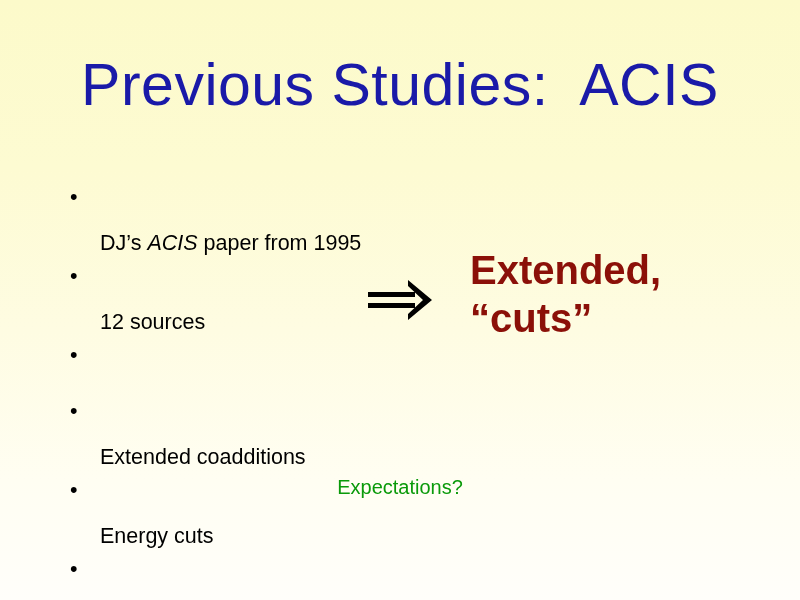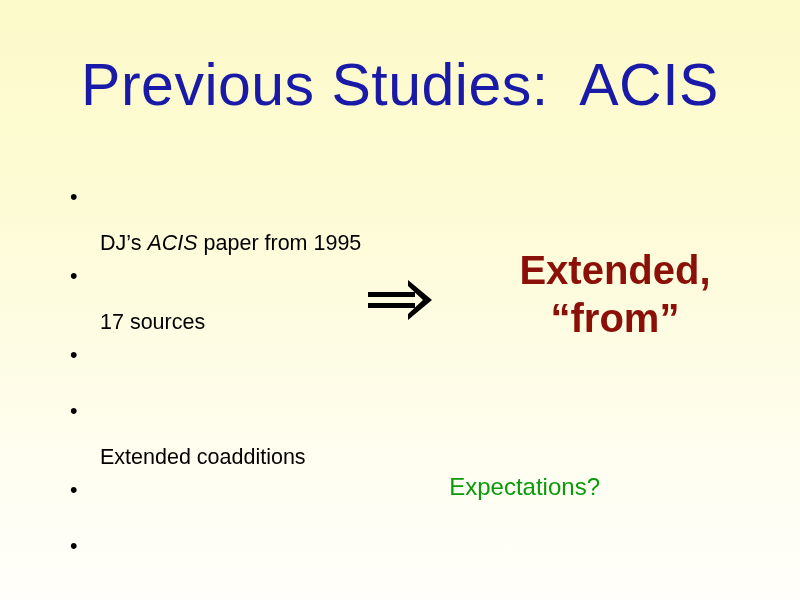--- a/index.html
+++ b/index.html
@@ -84,39 +84,38 @@
     height: 56px;
   }
   #arrow svg { display: block; }
 
   
   #conclusion {
     position: absolute;
     left: 470px;
     top: 246px;
     width: 290px;
-    text-align: center;
     color: #8B1008;
     font-family: "Liberation Sans", sans-serif;
     font-weight: bold;
     font-size: 40px;
     line-height: 48px;
   }
   #conclusion .line { display: block; white-space: pre; }
 
   
   #question {
     position: absolute;
     left: 200px;
     top: 471px;
     width: 400px;
-    text-align: right;
+    text-align: center;
     color: #0A9A0A;
     font-family: "Liberation Sans", sans-serif;
-    font-size: 24px;
+    font-size: 20px;
     font-weight: normal;
     line-height: 32px;
     white-space: pre;
   }
 </style>
 </head>
 <body>
 
 <div id="slide">
 
@@ -124,34 +123,35 @@
 
   <ul id="bullet-list">
 
     <li>
       <span class="bullet-dot">•</span>
       <span class="bullet-text"><span>DJ’s </span><em>ACIS</em><span> paper from 1995</span></span>
     </li>
 
     <li>
       <span class="bullet-dot">•</span>
-      <span class="bullet-text"> 17 sources</span>
+      <span class="bullet-text"> 12 sources</span>
     </li>
 
     <li>
       <span class="bullet-dot">•</span>
     </li>
 
     <li>
       <span class="bullet-dot">•</span>
       <span class="bullet-text">Extended coadditions</span>
     </li>
 
     <li>
       <span class="bullet-dot">•</span>
+      <span class="bullet-text">Energy cuts</span>
     </li>
 
     <li>
       <span class="bullet-dot">•</span>
       
     </li>
 
   </ul>
 
   <div id="arrow">
@@ -160,18 +160,18 @@
       <rect x="2" y="20" width="47" height="5" fill="#000000"></rect>
 
       <rect x="2" y="31" width="47" height="5" fill="#000000"></rect>
 
       <path d="M 42 8 L 66 28 L 42 48 L 42 42 L 57 28 L 42 14 Z" fill="#000000"></path>
     </svg>
   </div>
 
   <div id="conclusion">
     <span class="line">Extended,</span>
-    <span class="line">“from”</span>
+    <span class="line">“cuts”</span>
   </div>
 
   <div id="question">Expectations?</div>
 
 </div>
 
 </body></html>

